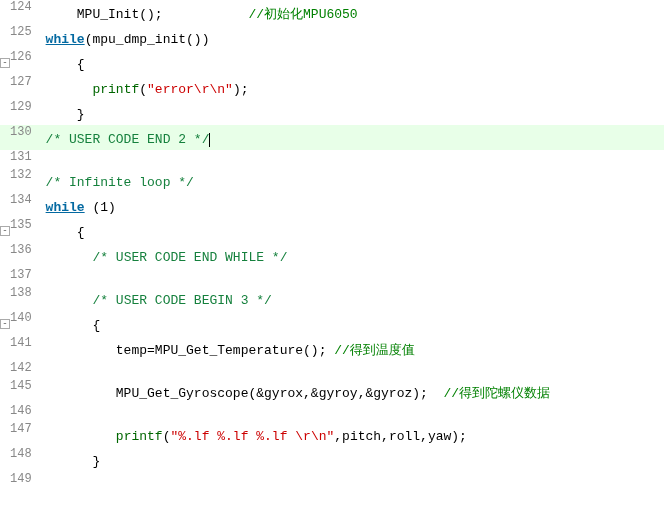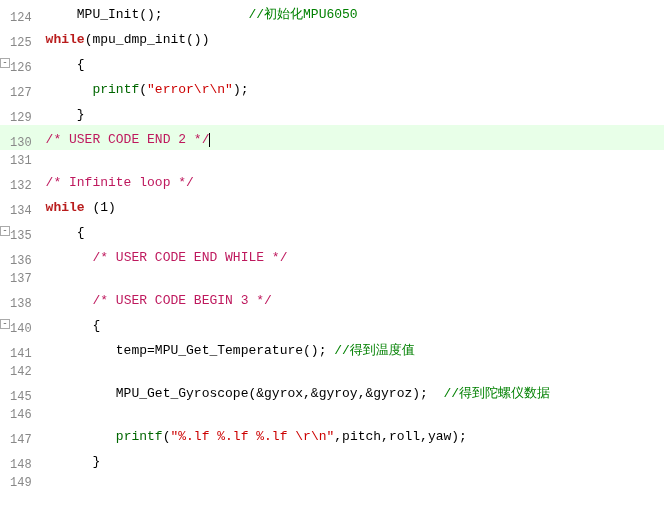--- a/index.html
+++ b/index.html
@@ -18,21 +18,21 @@
     .code-row {
       display: flex;
       align-items: stretch;
       min-height: 18px;
     }
     .code-row.highlighted {
       background-color: #e8ffe8;
     }
     .gutter {
       display: flex;
-      align-items: flex-end;
+      align-items: flex-start;
       min-width: 38px;
       padding-right: 4px;
       padding-left: 10px;
       color: #888;
       font-size: 12px;
       user-select: none;
       flex-shrink: 0;
       justify-content: flex-end;
       position: relative;
     }
@@ -58,24 +58,24 @@
       padding-right: 4px;
     }
     .code-content {
       flex: 1;
       padding-left: 6px;
       padding-top: 6px;
       padding-bottom: 1px;
       white-space: pre;
       line-height: 18px;
     }
-    .kw { color: #b91c1c; font-weight: bold; }
+    .kw { color: #0369a1; font-weight: bold; text-decoration: underline; }
     .fn { color: #006600; }
     .str { color: #cc0000; }
-    .comment { color: #be185d; }
+    .comment { color: #15803d; }
     .comment-green { color: #008000; }
     .normal { color: #000000; }
     .cursor {
       display: inline-block;
       width: 1px;
       height: 14px;
       background: #000;
       vertical-align: middle;
       animation: blink 1s step-end infinite;
     }

